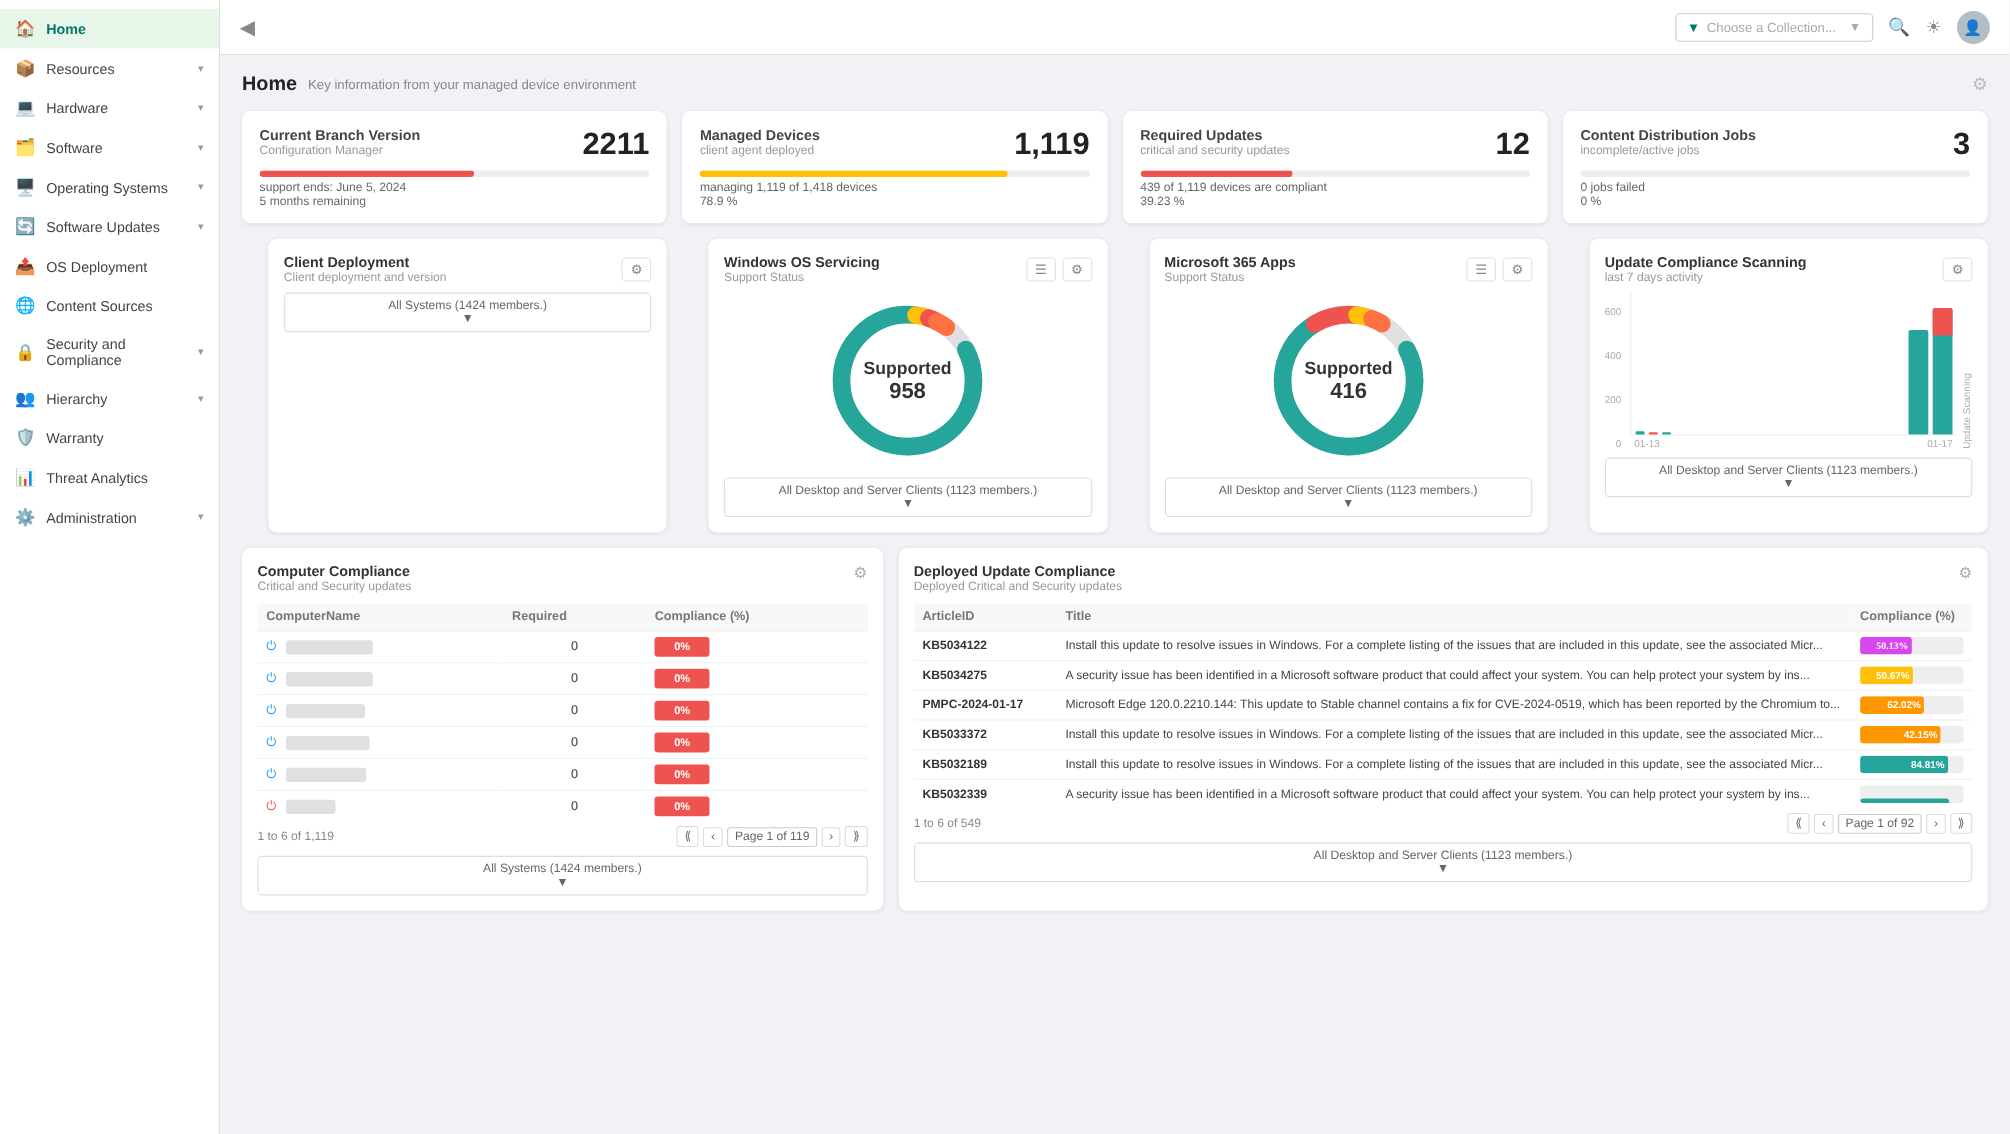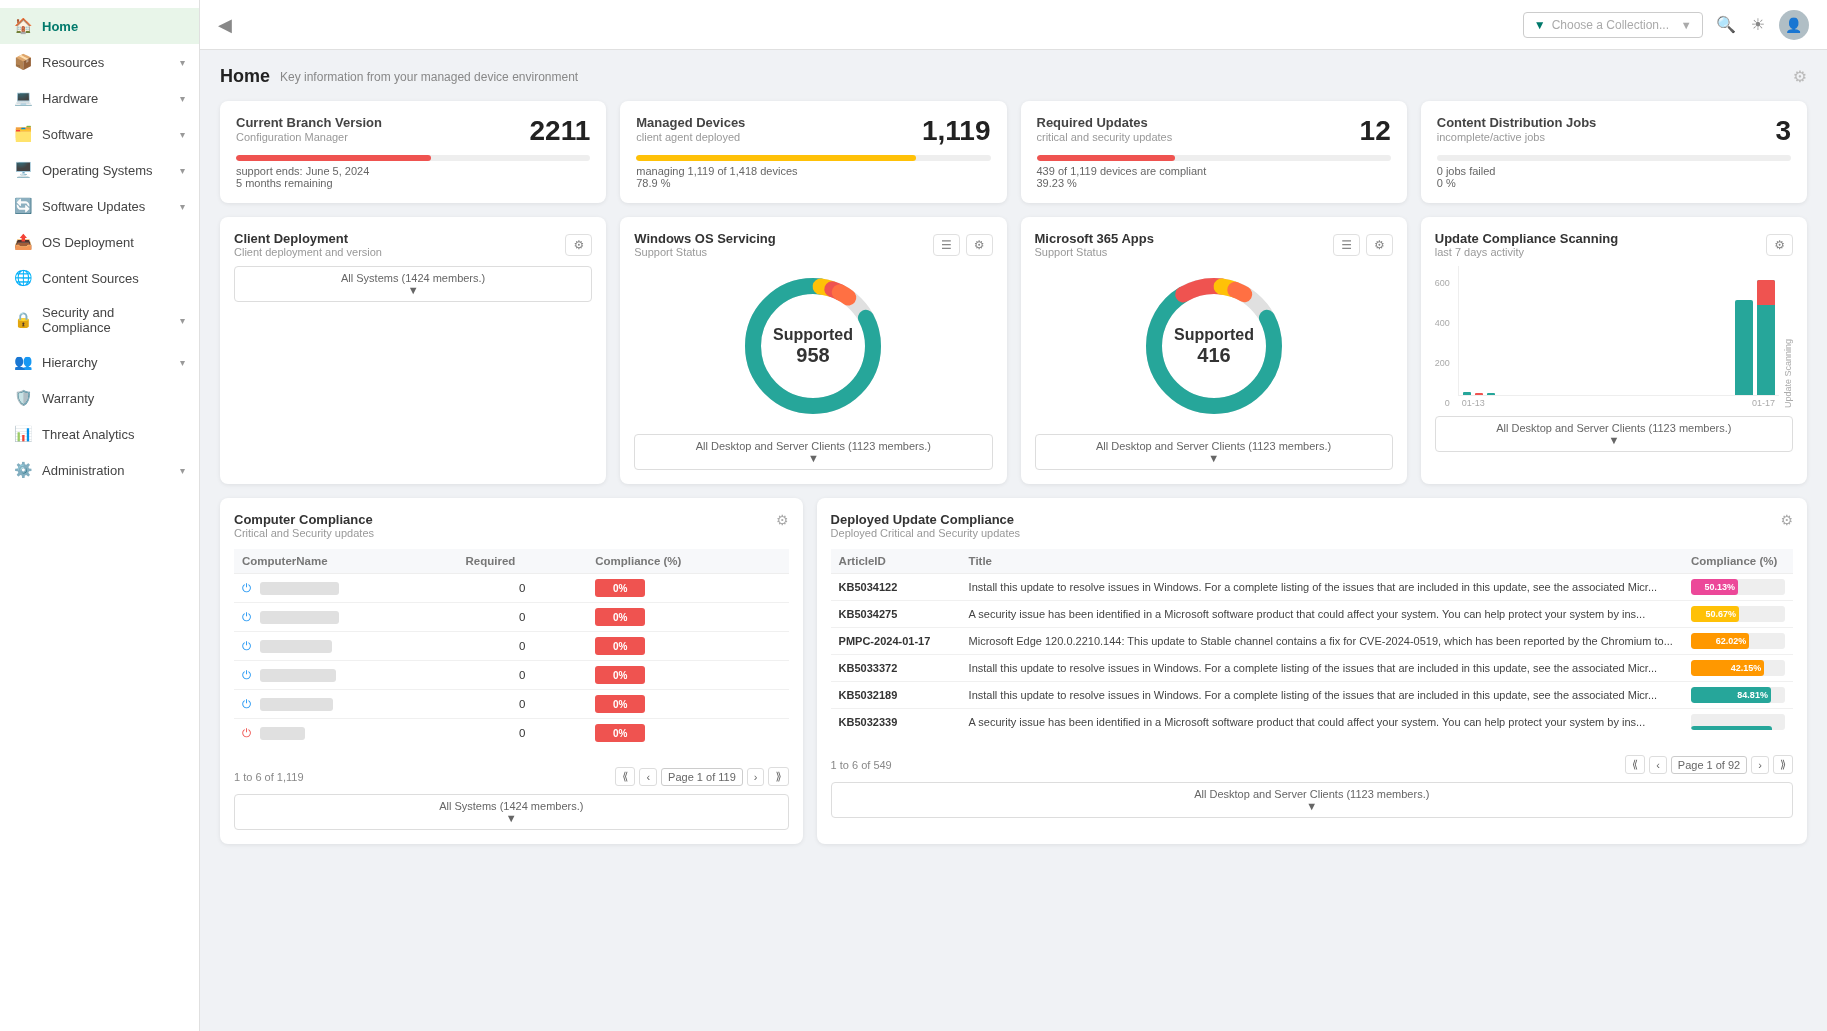--- a/index.html
+++ b/index.html
@@ -68,20 +68,21 @@
     .stat-card-value { font-size: 28px; font-weight: 700; color: #222; }
     .stat-card-bar { height: 6px; border-radius: 3px; margin: 8px 0 4px; background: #eee; overflow: hidden; }
     .stat-card-bar-fill { height: 100%; border-radius: 3px; }
     .stat-card-footer { font-size: 11px; color: #666; display: flex; justify-content: space-between; flex-direction: column; }
 
     
     .widget-row { display: grid; grid-template-columns: repeat(4, 1fr); gap: 14px; margin-bottom: 14px; }
     .widget-card {
       background: #fff; border-radius: 8px; padding: 14px;
       box-shadow: 0 1px 4px rgba(0,0,0,0.08);
+      margin-left: 24px;
     }
     .widget-header { display: flex; justify-content: space-between; align-items: center; margin-bottom: 8px; }
     .widget-title { font-size: 13px; font-weight: 600; color: #333; }
     .widget-subtitle { font-size: 11px; color: #999; }
     .widget-actions { display: flex; gap: 6px; }
     .widget-action-btn { background: none; border: 1px solid #e0e0e0; border-radius: 4px; padding: 3px 7px; cursor: pointer; font-size: 12px; color: #888; }
 
     
     .donut-container { display: flex; justify-content: center; align-items: center; margin: 4px 0 8px; }
 
@@ -101,21 +102,21 @@
     .table-header { display: flex; justify-content: space-between; align-items: flex-start; margin-bottom: 10px; }
     .table-title { font-size: 13px; font-weight: 600; color: #333; }
     .table-subtitle { font-size: 11px; color: #999; }
     table { width: 100%; border-collapse: collapse; font-size: 11.5px; }
     th { background: #f7f8fa; color: #777; font-weight: 600; padding: 6px 8px; text-align: left; border-bottom: 1px solid #eee; }
     td { padding: 5px 8px; border-bottom: 1px solid #f0f0f0; color: #333; vertical-align: middle; }
     tr:last-child td { border-bottom: none; }
     .compliance-bar { height: 18px; border-radius: 3px; display: flex; align-items: center; justify-content: center; font-size: 10px; font-weight: 600; color: #fff; min-width: 40px; }
     .red-bar { background: #ef5350; }
 
-    .pagination { display: flex; justify-content: space-between; align-items: center; margin-top: 20px; font-size: 11px; color: #888; }
+    .pagination { display: flex; justify-content: space-between; align-items: center; margin-top: 4px; font-size: 11px; color: #888; }
     .page-nav { display: flex; gap: 4px; align-items: center; }
     .page-nav button { border: 1px solid #ddd; background: #fff; padding: 2px 6px; border-radius: 3px; cursor: pointer; font-size: 11px; color: #666; }
     .page-nav .current-page { background: #fff; border-color: #ccc; }
 
     .settings-icon { font-size: 14px; color: #aaa; cursor: pointer; }
 
     
     .article-title { max-width: 520px; overflow: hidden; text-overflow: ellipsis; white-space: nowrap; font-size: 11px; color: #444; }
     .article-id { font-size: 11px; font-weight: 600; color: #333; }
   </style>
@@ -555,21 +556,21 @@
               <th style="width:110px;">Compliance (%)</th>
             </tr>
           </thead>
           <tbody id="update-compliance-tbody">
           <tr>
     <td><span class="article-id">KB5034122</span></td>
     <td><span class="article-title">Install this update to resolve issues in Windows. For a complete listing of the issues that are included in this update, see the associated Micr...</span></td>
     <td>
       <div style="display:flex;align-items:center;gap:4px;">
         <div style="flex:1;background:#eee;border-radius:3px;height:16px;overflow:hidden;">
-          <div style="width:50%;height:100%;background:#ec4899;border-radius:3px;display:flex;align-items:center;justify-content:flex-end;padding-right:3px;font-size:9px;font-weight:700;color:#fff;">50.13%</div>
+          <div style="width:50%;height:100%;background:#d946ef;border-radius:3px;display:flex;align-items:center;justify-content:flex-end;padding-right:3px;font-size:9px;font-weight:700;color:#fff;font-family:Liberation Serif, serif;">50.13%</div>
         </div>
       </div>
     </td>
   </tr>
               <tr>
     <td><span class="article-id">KB5034275</span></td>
     <td><span class="article-title">A security issue has been identified in a Microsoft software product that could affect your system. You can help protect your system by ins...</span></td>
     <td>
       <div style="display:flex;align-items:flex-start;gap:4px;">
         <div style="flex:1;background:#eee;border-radius:3px;height:16px;overflow:hidden;">

